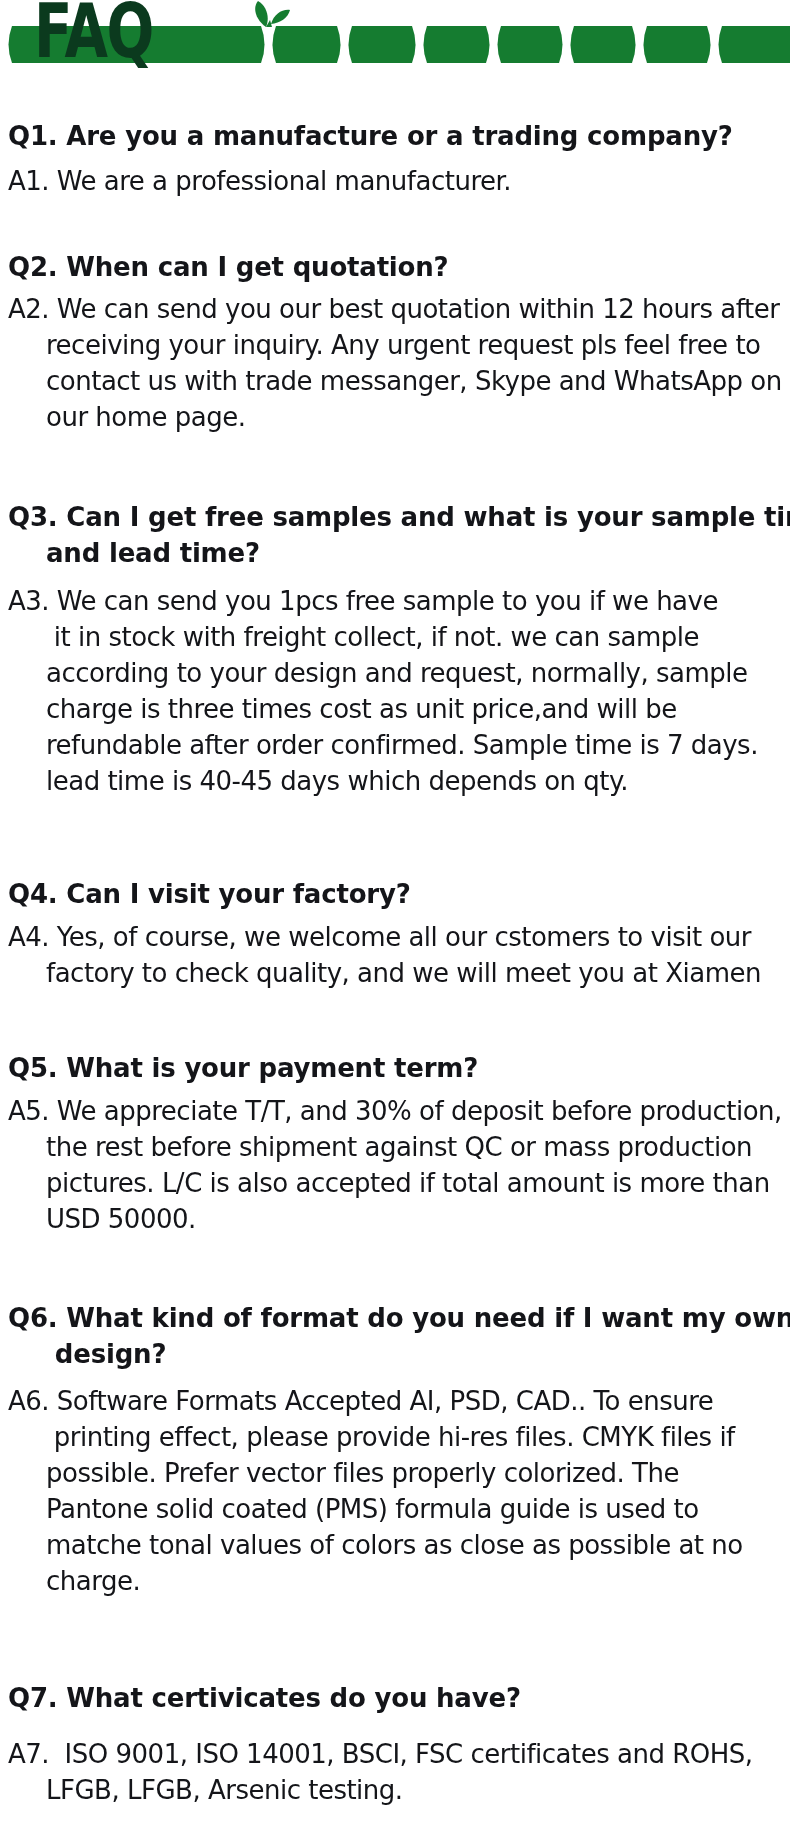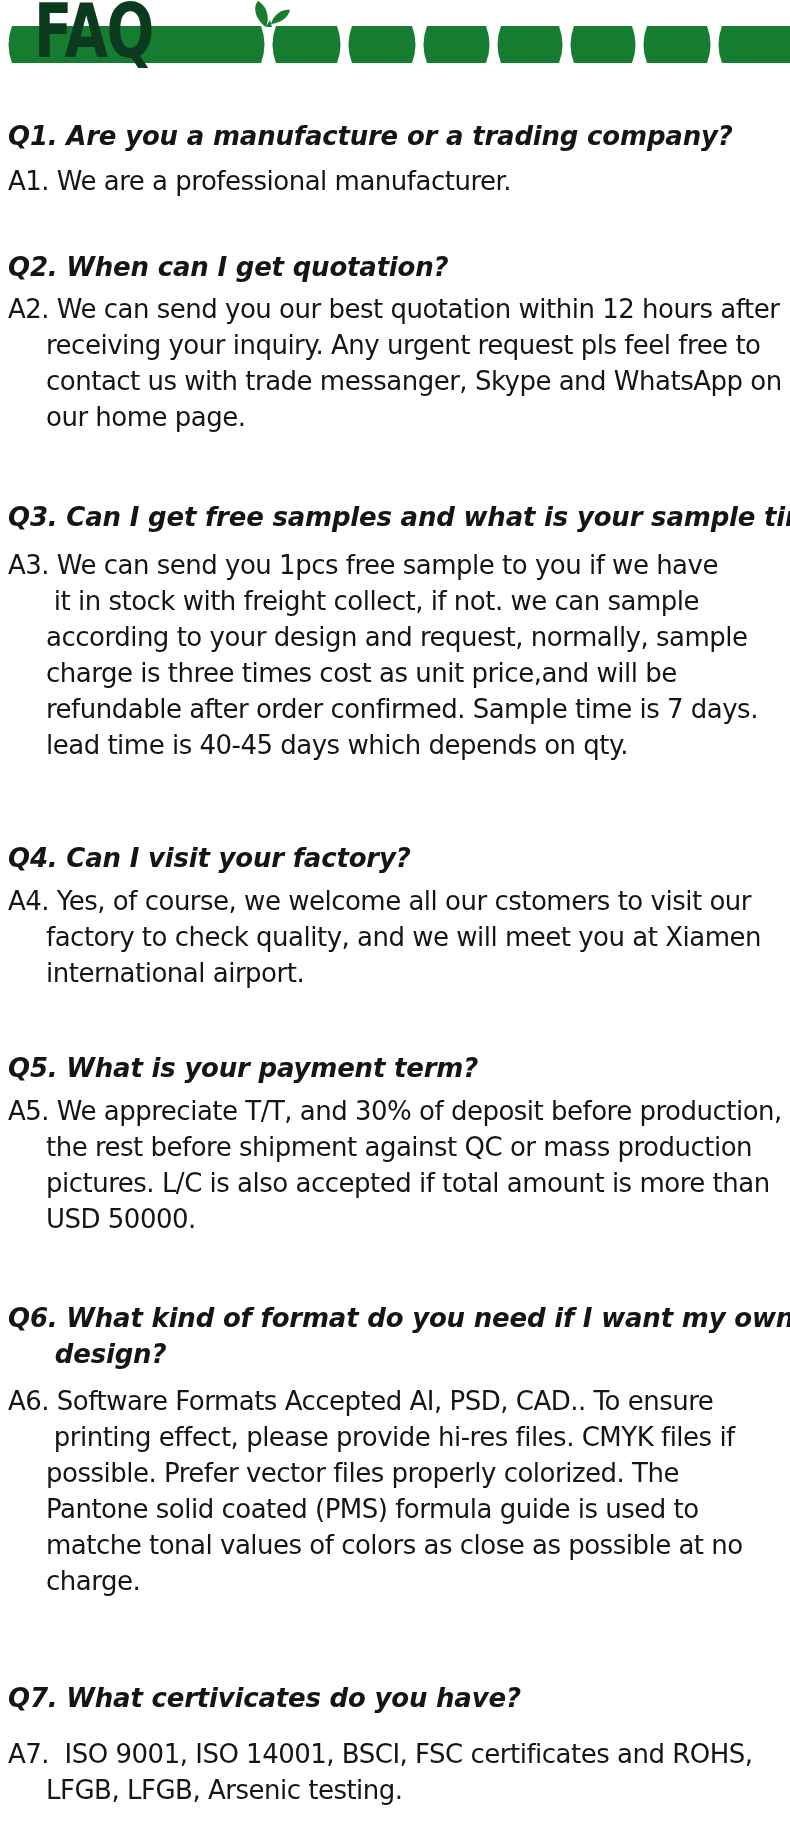--- a/index.html
+++ b/index.html
@@ -20,21 +20,21 @@
     letter-spacing:-2px;
     transform:scaleX(0.76);transform-origin:0 0;
     white-space:pre;
   }
 
   
   .content{padding:48px 0 0 8px;}
   .qline,.aline{
     font-size:26px;line-height:36px;white-space:pre;
   }
-  .qline{font-weight:bold;letter-spacing:-0.2px;font-style:italic;}
+  .qline{font-weight:bold;letter-spacing:-0.2px;}
   .aline{letter-spacing:-0.5px;}
   .cont{padding-left:38px;}
   .q,.a{margin:0;}
 
   
   .i0 .a{margin-top:9px;}
   .i1 .q{margin-top:50px;} .i1 .a{margin-top:6px;}
   .i2 .q{margin-top:64px;} .i2 .a{margin-top:12px;}
   .i3 .q{margin-top:77px;} .i3 .a{margin-top:7px;}
   .i4 .q{margin-top:59px;} .i4 .a{margin-top:7px;}
@@ -86,39 +86,39 @@
         <div class="aline">A2. We can send you our best quotation within 12 hours after</div>
         <div class="aline cont">receiving your inquiry. Any urgent request pls feel free to</div>
         <div class="aline cont">contact us with trade messanger, Skype and WhatsApp on</div>
         <div class="aline cont">our home page.</div>
       </div>
     </section>
 
     <section class="qa i2">
       <div class="q">
         <div class="qline">Q3. Can I get free samples and what is your sample time</div>
+        <div class="qline cont">and lead time?</div>
       </div>
       <div class="a">
         <div class="aline">A3. We can send you 1pcs free sample to you if we have</div>
         <div class="aline cont"> it in stock with freight collect, if not. we can sample</div>
         <div class="aline cont">according to your design and request, normally, sample</div>
         <div class="aline cont">charge is three times cost as unit price,and will be</div>
         <div class="aline cont">refundable after order confirmed. Sample time is 7 days.</div>
         <div class="aline cont">lead time is 40-45 days which depends on qty.</div>
       </div>
     </section>
 
     <section class="qa i3">
       <div class="q">
         <div class="qline">Q4. Can I visit your factory?</div>
       </div>
       <div class="a">
         <div class="aline">A4. Yes, of course, we welcome all our cstomers to visit our</div>
         <div class="aline cont">factory to check quality, and we will meet you at Xiamen</div>
-        <div class="aline cont">international airport.</div>
       </div>
     </section>
 
     <section class="qa i4">
       <div class="q">
         <div class="qline">Q5. What is your payment term?</div>
       </div>
       <div class="a">
         <div class="aline">A5. We appreciate T/T, and 30% of deposit before production,</div>
         <div class="aline cont">the rest before shipment against QC or mass production</div>

